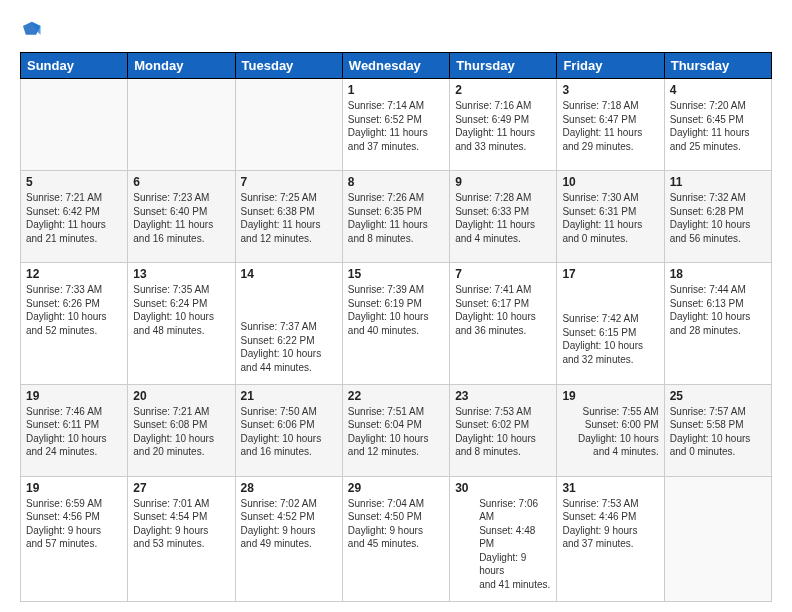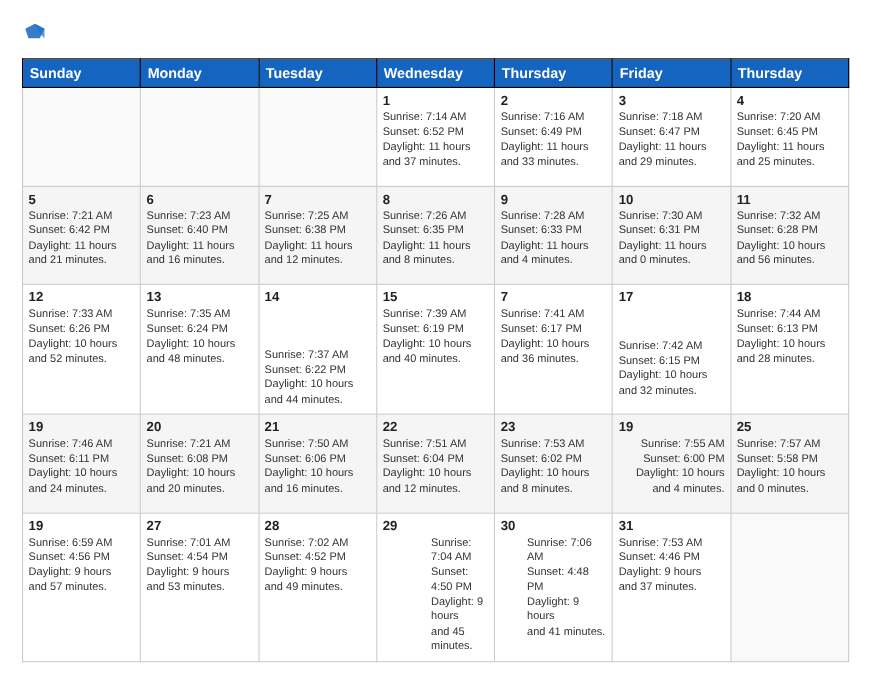--- a/index.html
+++ b/index.html
@@ -333,21 +333,21 @@
           </td>
           <td class="row-white">
             <span class="day-num">28</span>
             <div class="day-info" style="white-space: pre-line;">Sunrise: 7:02 AM
 Sunset: 4:52 PM
 Daylight: 9 hours
 and 49 minutes.</div>
           </td>
           <td class="row-white">
             <span class="day-num">29</span>
-            <div class="day-info" style="white-space: pre-line; margin-left: 44px;">Sunrise: 7:04 AM
+            <div class="day-info" style="white-space: pre-line;">Sunrise: 7:04 AM
 Sunset: 4:50 PM
 Daylight: 9 hours
 and 45 minutes.</div>
           </td>
           <td class="row-white">
             <span class="day-num">30</span>
             <div class="day-info" style="white-space: pre-line; margin-left: 24px;">Sunrise: 7:06 AM
 Sunset: 4:48 PM
 Daylight: 9 hours
 and 41 minutes.</div>

